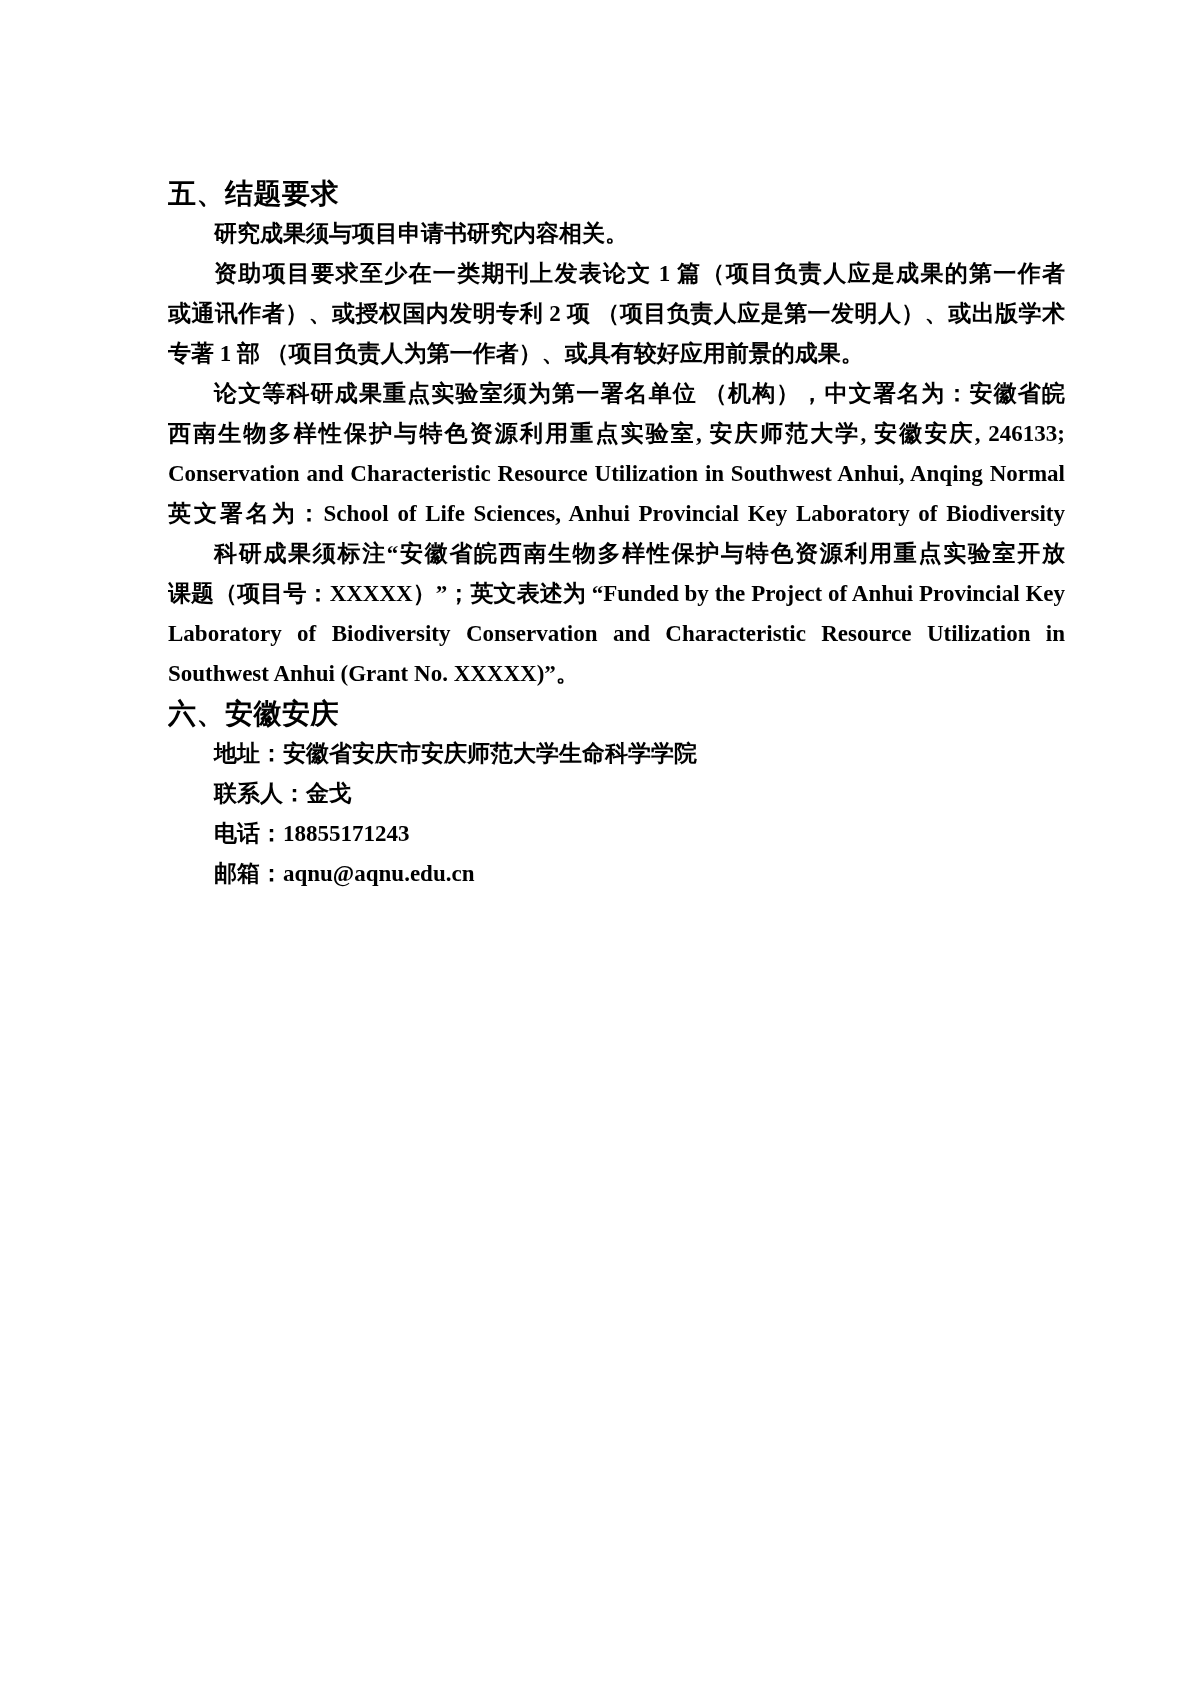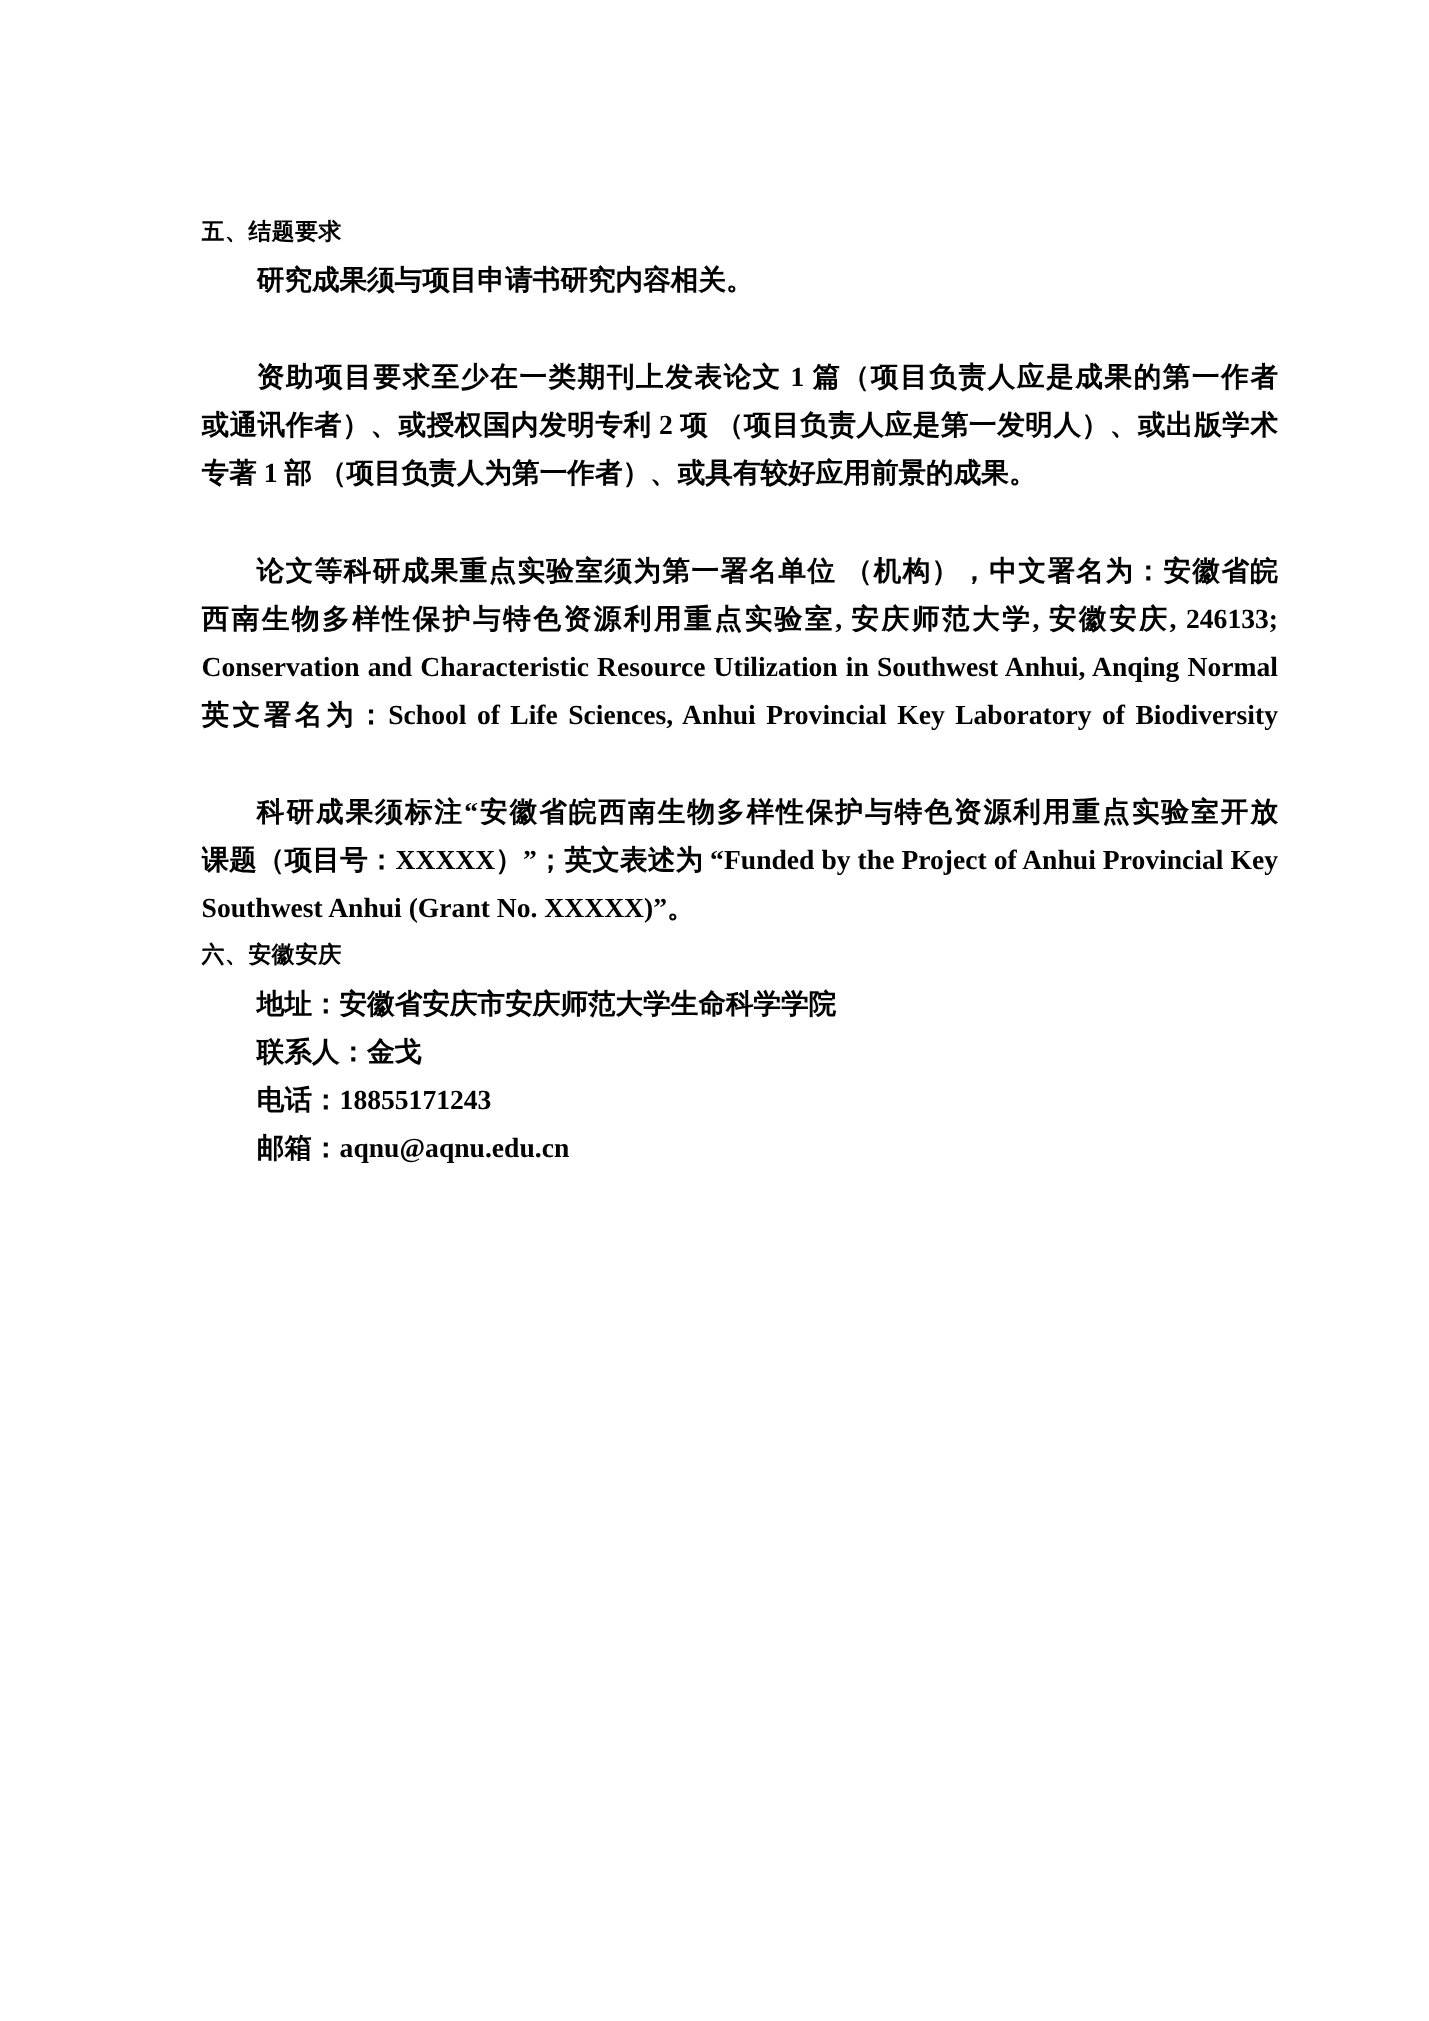--- a/index.html
+++ b/index.html
@@ -35,26 +35,25 @@
     white-space: normal;
     text-align: justify;
     text-align-last: justify;
   }
   .row.indent {
     padding-left: 46px;
   }
   .row.indent.j {
     padding-left: 0;
     text-indent: 46px;
-    margin-top: 41px;
   }
   .heading {
     font-family: "Liberation Sans", "DejaVu Sans", sans-serif;
     font-weight: 700;
-    font-size: 19px;
+    font-size: 28px;
     letter-spacing: 0.5px;
   }
 </style>
 </head>
 <body>
 
 <div class="page">
   <div class="content">
 
     <div class="row heading">五、结题要求</div>
@@ -65,20 +64,21 @@
     <div class="row j">或通讯作者）、或授权国内发明专利 2 项 （项目负责人应是第一发明人）、或出版学术</div>
     <div class="row">专著 1 部 （项目负责人为第一作者）、或具有较好应用前景的成果。</div>
 
     <div class="row indent j">论文等科研成果重点实验室须为第一署名单位 （机构），中文署名为：安徽省皖</div>
     <div class="row j">西南生物多样性保护与特色资源利用重点实验室, 安庆师范大学, 安徽安庆, 246133;</div>
     <div class="row j">Conservation and Characteristic Resource Utilization in Southwest Anhui, Anqing Normal</div>
     <div class="row j">英文署名为：School of Life Sciences, Anhui Provincial Key Laboratory of Biodiversity</div>
 
     <div class="row indent j">科研成果须标注“安徽省皖西南生物多样性保护与特色资源利用重点实验室开放</div>
     <div class="row j">课题（项目号：XXXXX）”；英文表述为 “Funded by the Project of Anhui Provincial Key</div>
+    <div class="row j">Laboratory of Biodiversity Conservation and Characteristic Resource Utilization in</div>
     <div class="row">Southwest Anhui (Grant No. XXXXX)”。</div>
 
     <div class="row heading">六、安徽安庆</div>
 
     <div class="row indent">
       <span>地址：</span><span>安徽省安庆市安庆师范大学生命科学学院</span>
     </div>
     <div class="row indent">
       <span>联系人：</span><span>金戈</span>
     </div>

